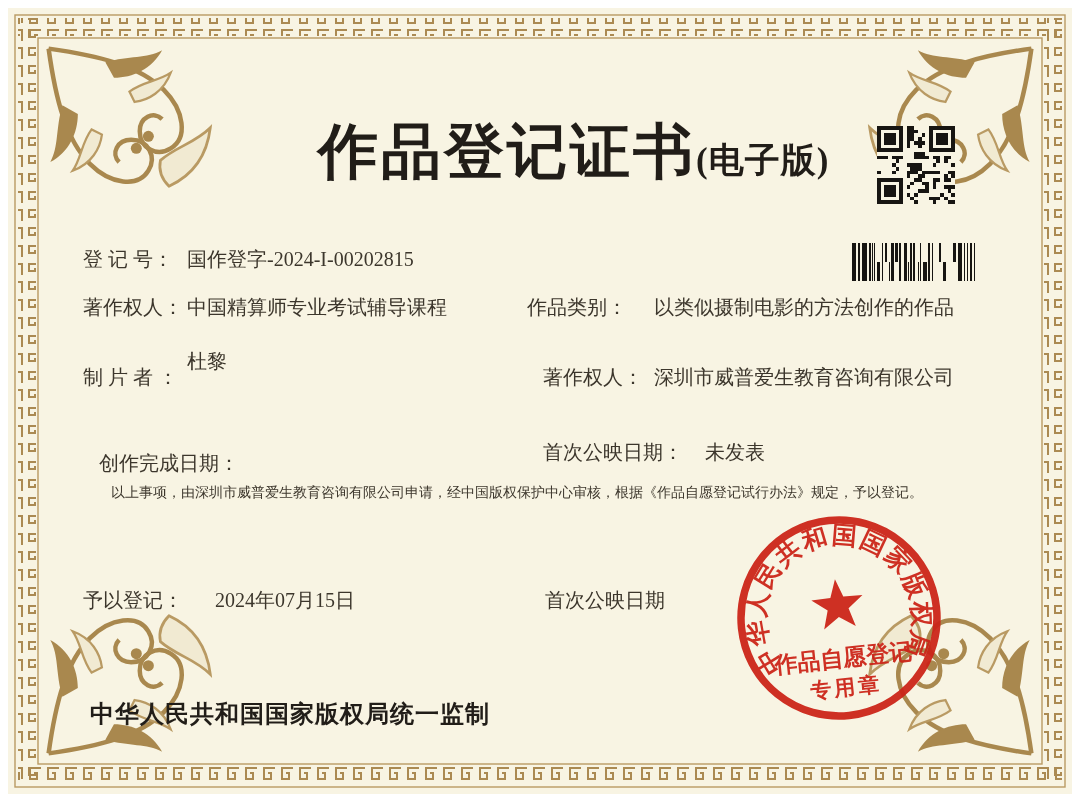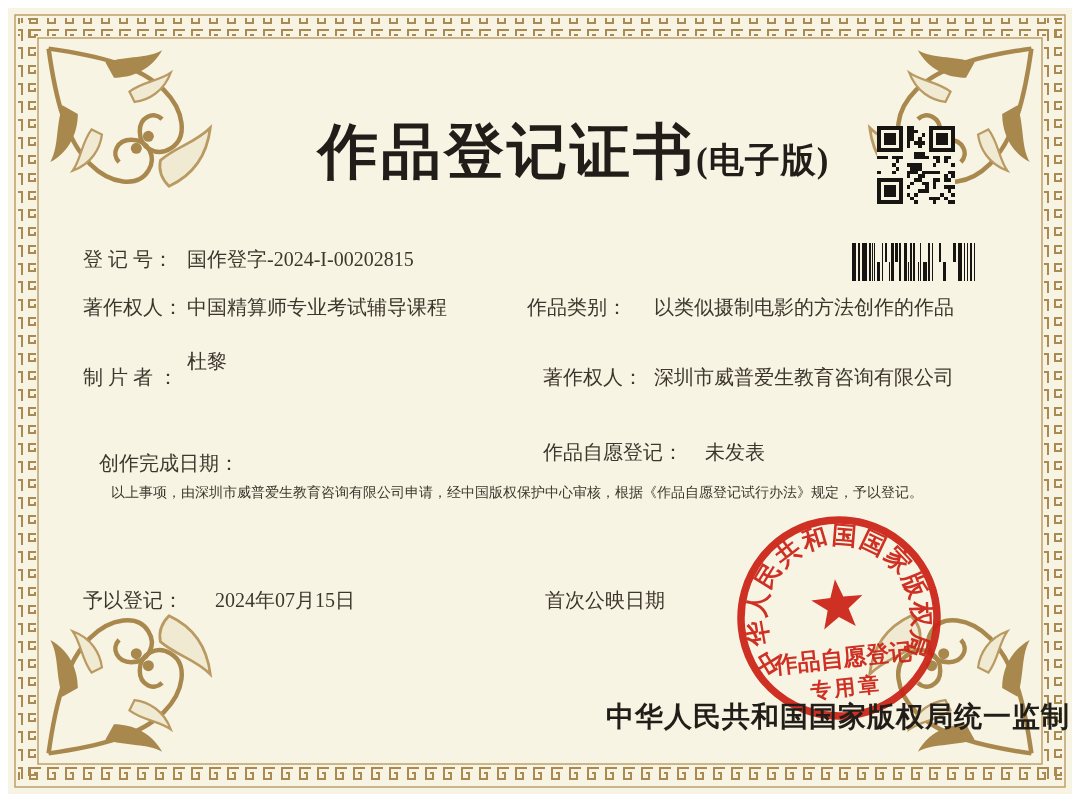--- a/index.html
+++ b/index.html
@@ -18,21 +18,21 @@
   .title-row{position:absolute;left:318px;top:112px;white-space:nowrap;color:var(--ink);}
   .title-main{font-size:60px;font-weight:bold;letter-spacing:3px;}
   .title-suffix{font-size:35px;font-weight:bold;letter-spacing:1px;}
   .qr{position:absolute;left:877px;top:126px;width:78px;height:78px;}
   .barcode{position:absolute;left:852px;top:243px;width:125px;height:38px;background:var(--paper);overflow:hidden;}
   .barcode span{position:absolute;top:0;height:100%;background:#171512;}
   .barcode span.half{height:50%;}
   .barcode span.low{top:50%;height:50%;}
   .f{position:absolute;font-size:20px;color:var(--body);white-space:nowrap;}
   .statement{position:absolute;left:83px;top:480px;width:908px;font-size:14px;line-height:26px;color:var(--body);text-indent:2em;white-space:normal;}
-  .footer{position:absolute;left:90px;top:698px;width:980px;text-align:right;font-size:28px;font-weight:bold;letter-spacing:1px;color:var(--ink);}
+  .footer{position:absolute;left:90px;top:698px;width:980px;text-align:left;font-size:24px;font-weight:bold;letter-spacing:1px;color:var(--ink);}
   .seal{position:absolute;left:729px;top:508px;width:220px;height:220px;transform:rotate(-6deg);opacity:.94;}
   .seal text{fill:var(--red);font-weight:bold;font-family:"Liberation Serif","DejaVu Serif",serif;}
 </style>
 </head>
 <body>
 
 <div class="page">
 
   <div class="paper"></div>
 
@@ -222,21 +222,21 @@
   <div class="f" style="left:187px;top:294px;">中国精算师专业考试辅导课程</div>
   <div class="f" style="left:527px;top:294px;">作品类别：</div>
   <div class="f" style="left:654px;top:294px;">以类似摄制电影的方法创作的作品</div>
 
   <div class="f" style="left:83px;top:364px;">制 片 者 ：</div>
   <div class="f" style="left:187px;top:348px;">杜黎</div>
   <div class="f" style="left:543px;top:364px;">著作权人：</div>
   <div class="f" style="left:654px;top:364px;">深圳市威普爱生教育咨询有限公司</div>
 
   <div class="f" style="left:99px;top:439px;margin-top:11px;">创作完成日期：</div>
-  <div class="f" style="left:543px;top:439px;">作品自愿登记：</div>
+  <div class="f" style="left:543px;top:439px;">首次公映日期：</div>
   <div class="f" style="left:705px;top:439px;">未发表</div>
 
   <div class="statement">以上事项，由深圳市威普爱生教育咨询有限公司申请，经中国版权保护中心审核，根据《作品自愿登记试行办法》规定，予以登记。</div>
 
   <div class="f" style="left:83px;top:587px;">予以登记：</div>
   <div class="f" style="left:215px;top:587px;">2024年07月15日</div>
   <div class="f" style="left:545px;top:587px;">首次公映日期</div>
 
   <svg class="seal" viewBox="-110 -110 220 220" xmlns="http://www.w3.org/2000/svg">
     <circle cx="0" cy="0" r="98" fill="none" stroke="#cc2418" stroke-width="7.5"></circle>

